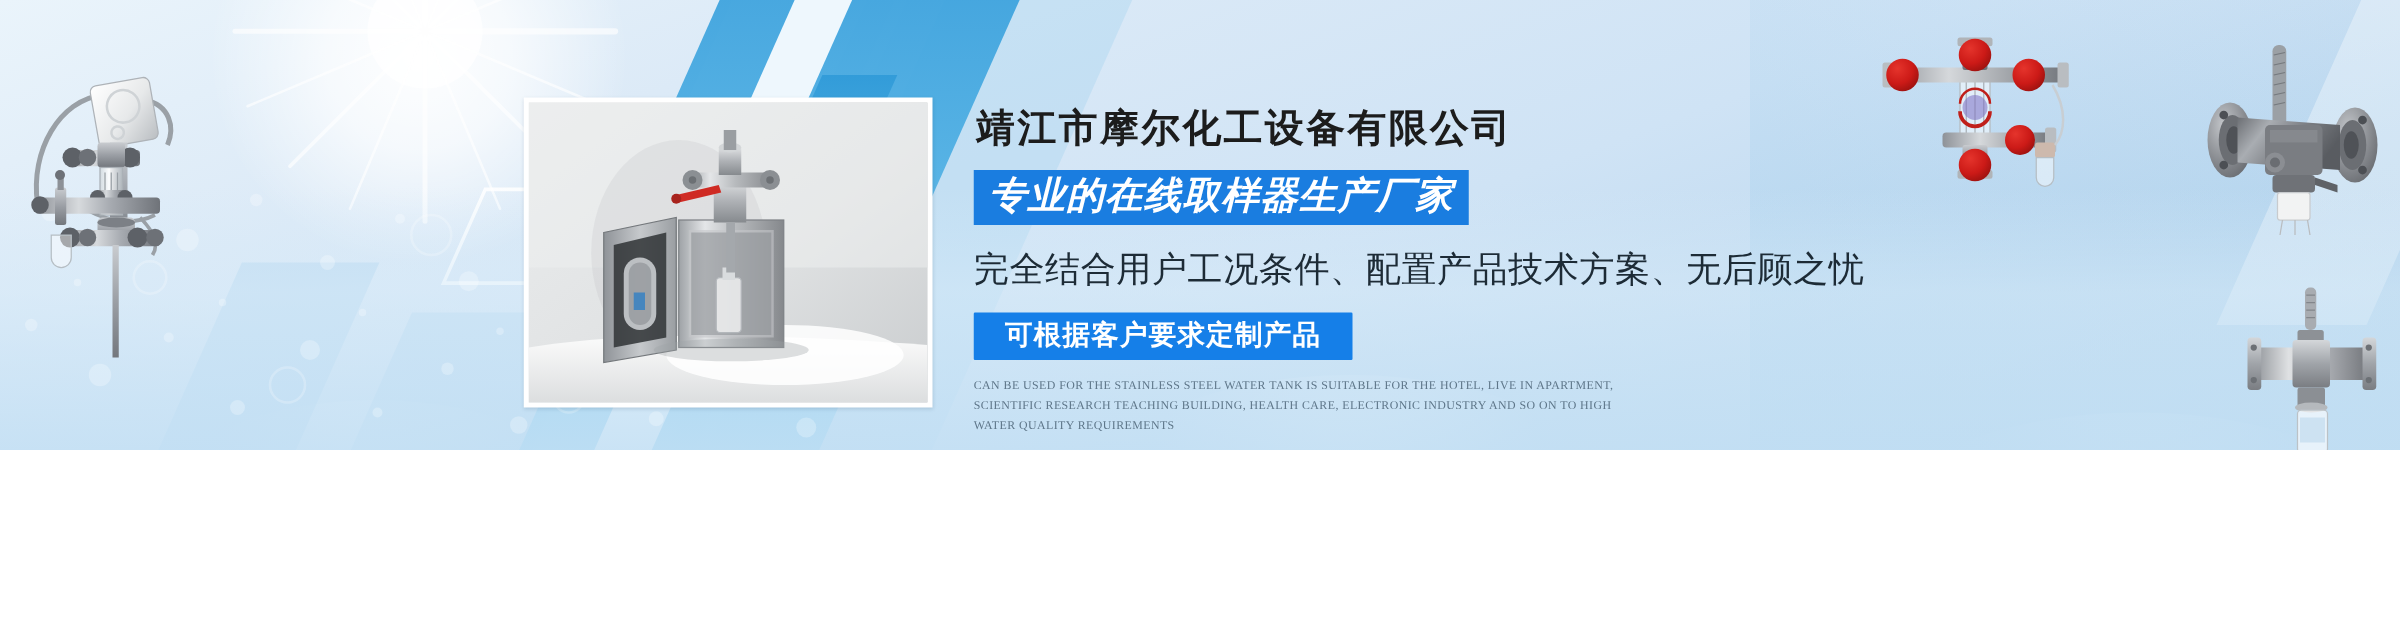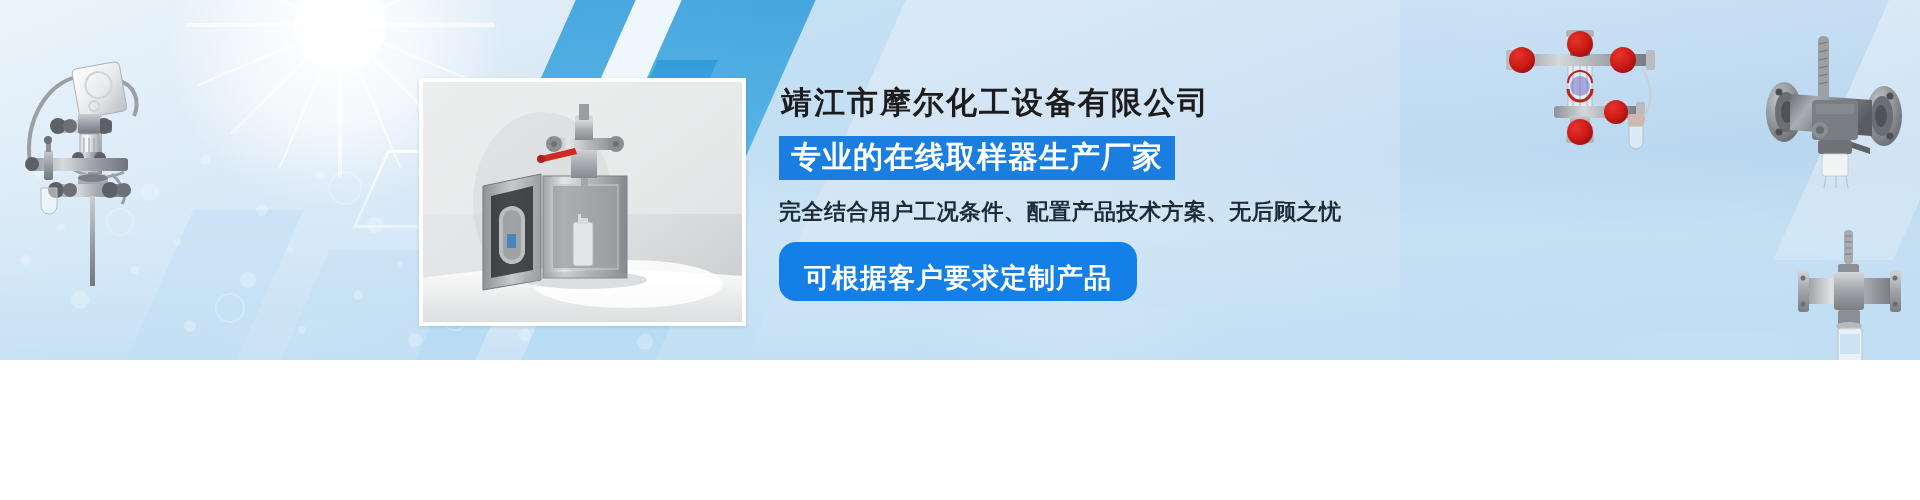--- a/index.html
+++ b/index.html
@@ -119,39 +119,40 @@
   #tagline-primary {
     display:inline-block;
     background: #1a7de0;
     color: #ffffff;
     font-size: 30px;
     font-weight: 700;
     letter-spacing: 1px;
     padding: 6px 12px 8px 12px;
     white-space: nowrap;
     line-height: 1;
+    font-style: italic;
   }
   #tagline-secondary {
     margin-top: 17px;
-    font-size: 22px;
+    font-size: 28px;
     color: #1d2b36;
     letter-spacing: .5px;
     white-space: nowrap;
-    font-weight: 700;
+    font-weight: 400;
   }
   #tagline-custom {
     display:inline-block;
     margin-top: 15px;
     background: #157fe8;
     color:#fff;
-    font-size: 27px;
+    font-size: 22px;
     font-weight: 700;
     letter-spacing: 1px;
-    padding: 23px 25px 9px 25px;
-    border-radius: 17px;
+    padding: 7px 25px 9px 25px;
+    border-radius: 1px;
     white-space: nowrap;
     line-height: 1;
   }
   #english-desc {
     margin-top: 13px;
     width: 540px;
     font-family: "Liberation Serif", serif;
     font-size: 9.5px;
     line-height: 16px;
     color: #5e7689;
@@ -579,16 +580,17 @@
     <div>
       <span id="tagline-primary">专业的在线取样器生产厂家</span>
     </div>
 
     <div id="tagline-secondary">完全结合用户工况条件、配置产品技术方案、无后顾之忧</div>
 
     <div>
       <span id="tagline-custom">可根据客户要求定制产品</span>
     </div>
 
+    <div id="english-desc">CAN BE USED FOR THE STAINLESS STEEL WATER TANK IS SUITABLE FOR THE HOTEL, LIVE IN APARTMENT, SCIENTIFIC RESEARCH TEACHING BUILDING, HEALTH CARE, ELECTRONIC INDUSTRY AND SO ON TO HIGH WATER QUALITY REQUIREMENTS</div>
   </div>
 
 
 </div>
 
 </body></html>

